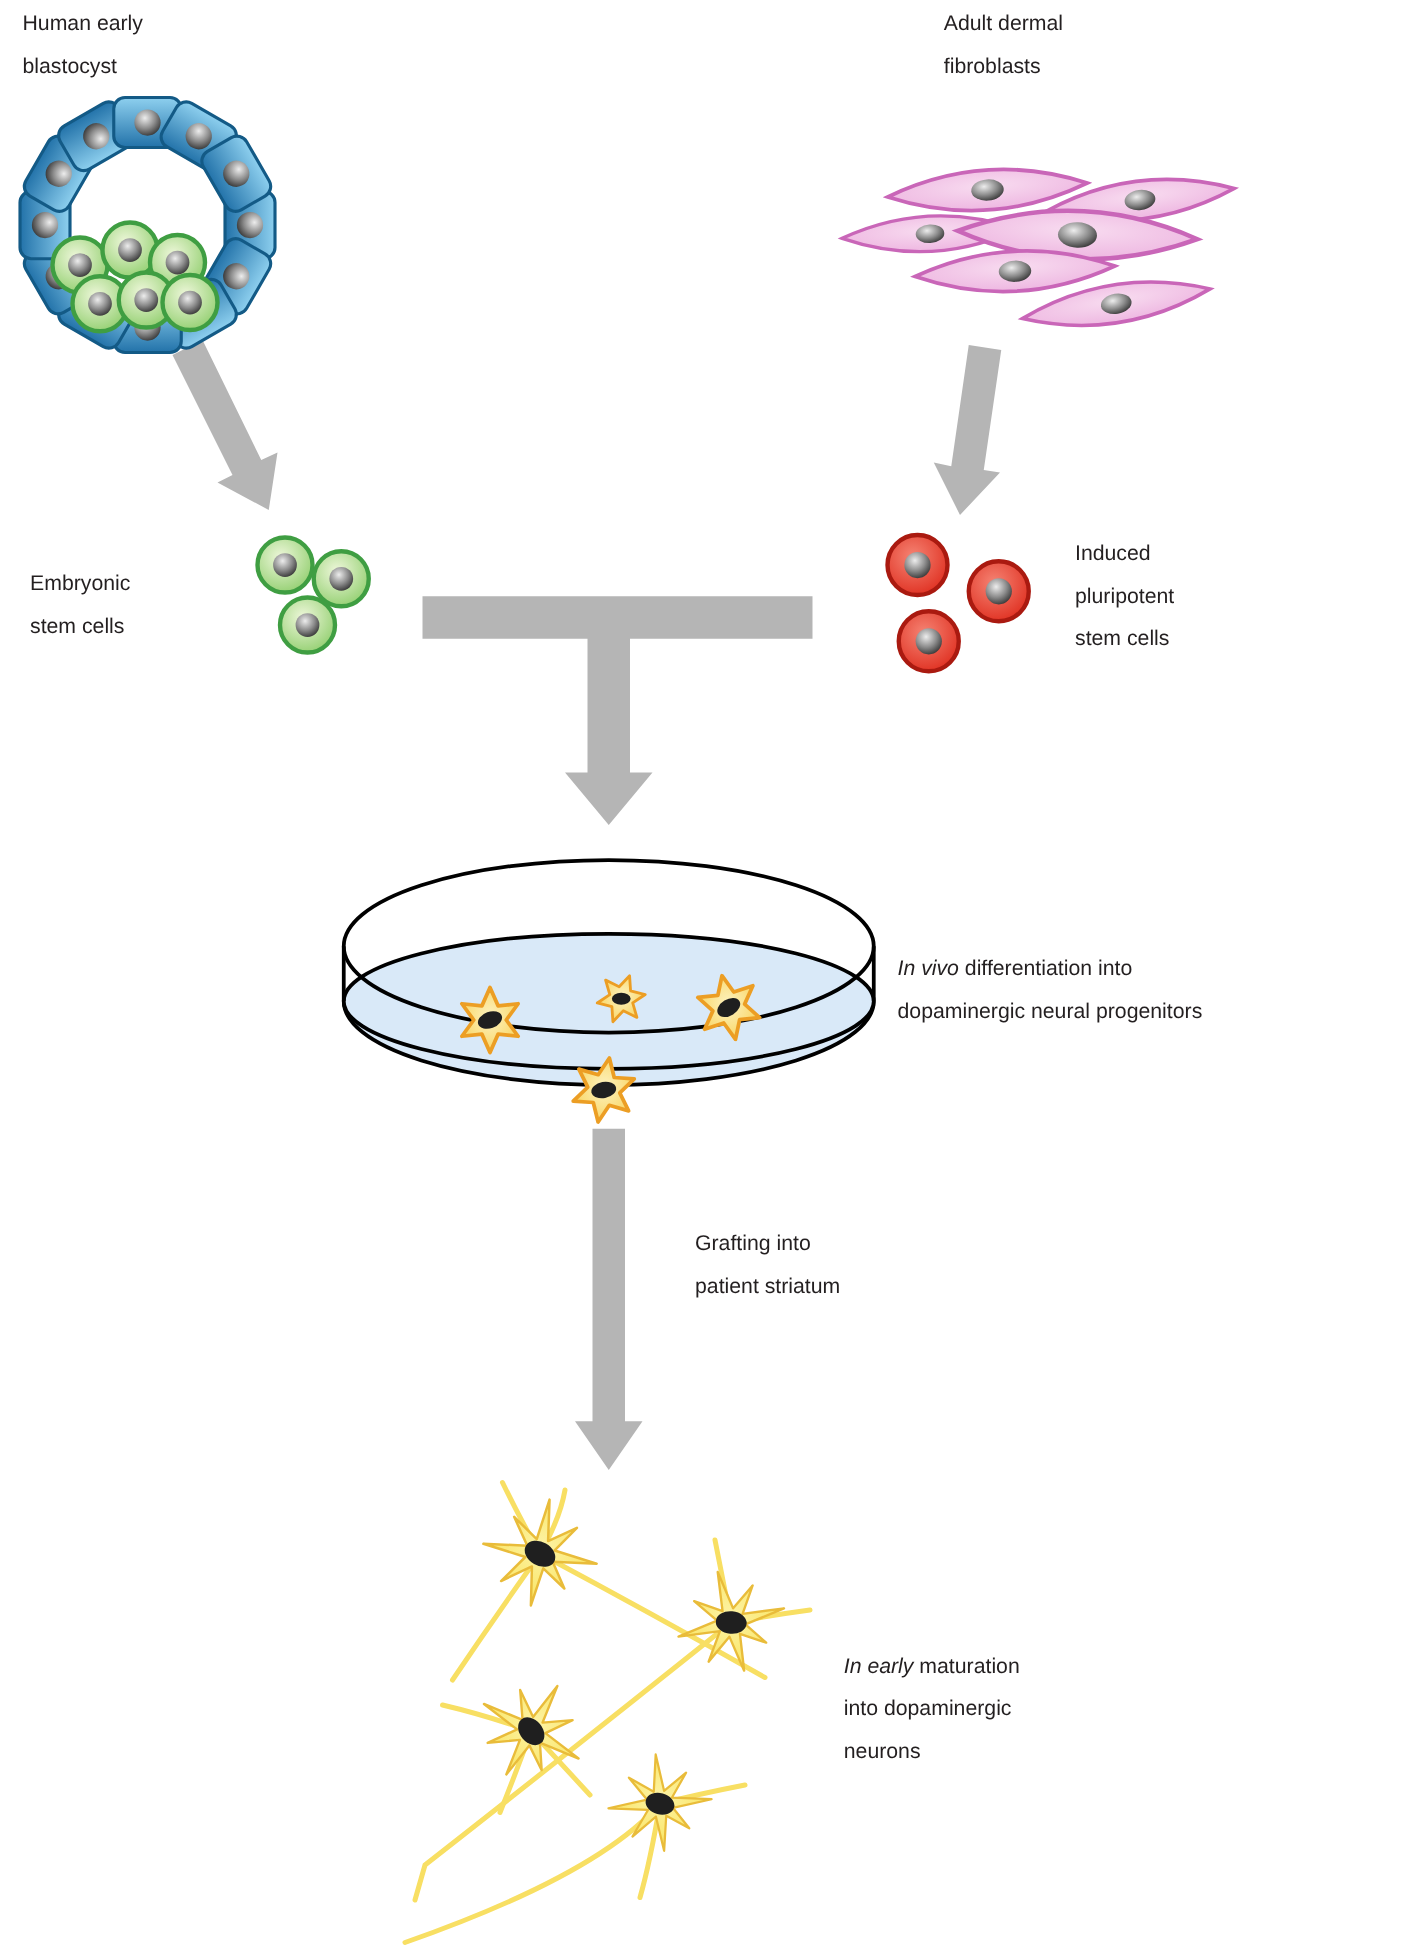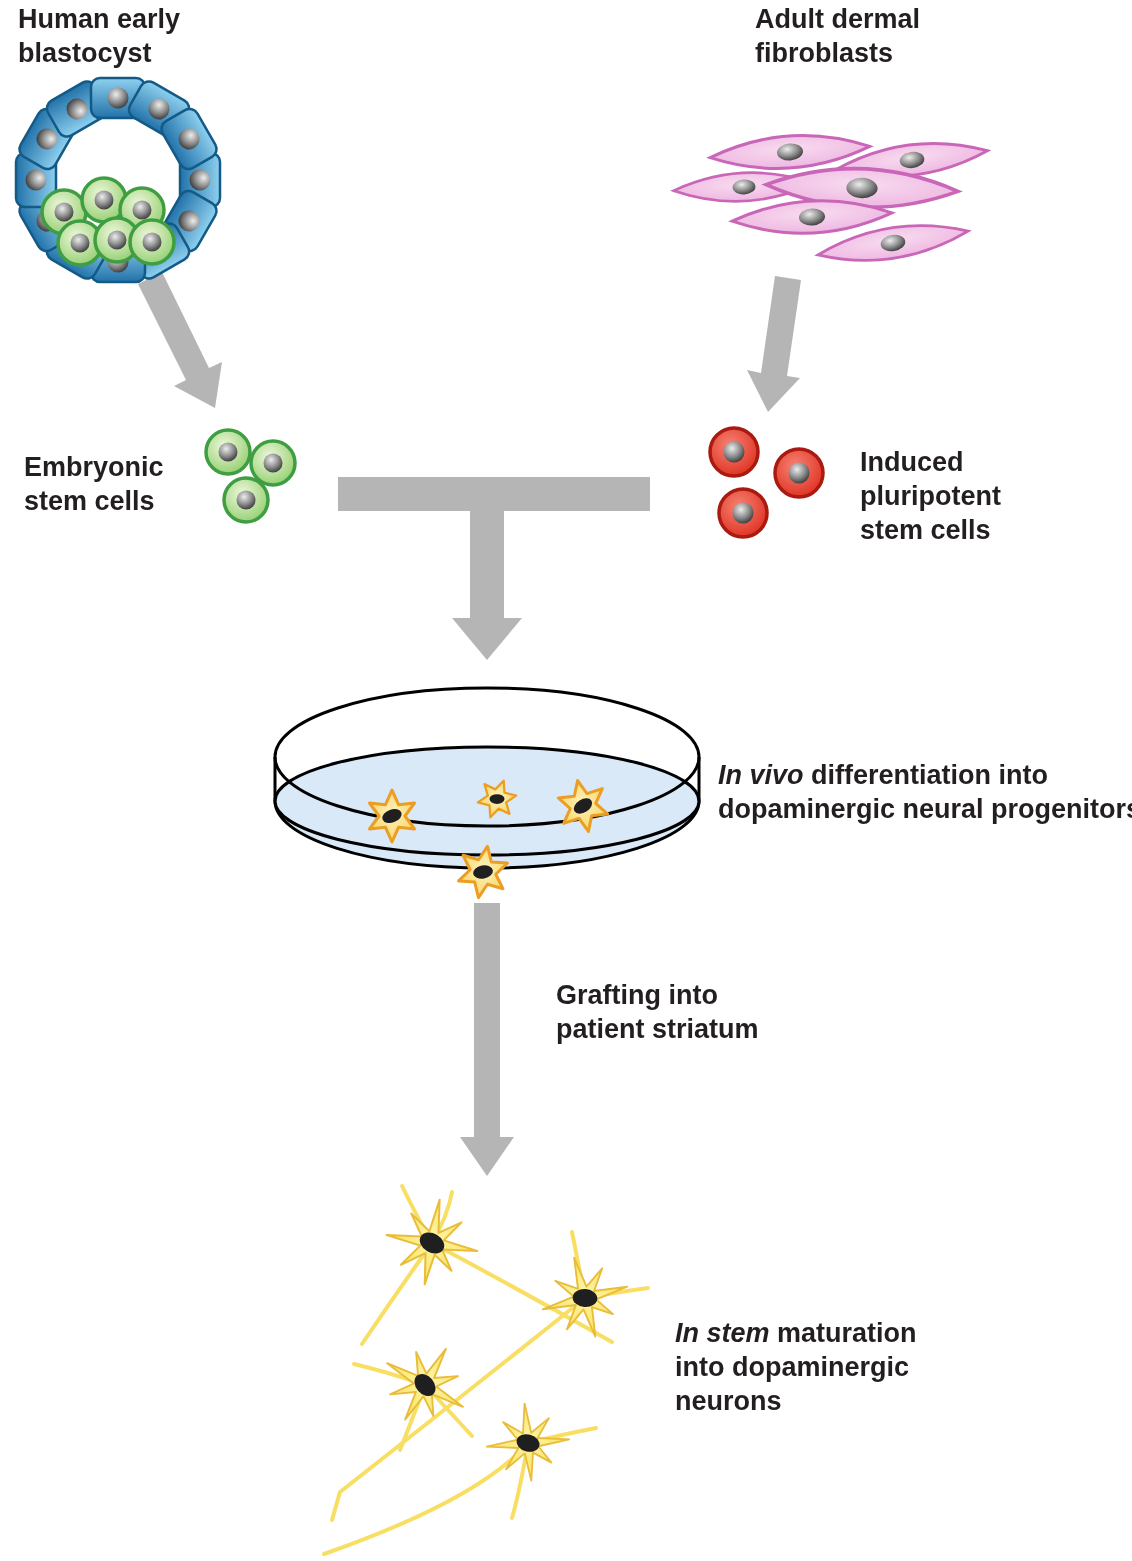--- a/index.html
+++ b/index.html
@@ -1,19 +1,19 @@
 <!DOCTYPE html>
 <html style="--text: #231f20; --background: #ffffff; --arrow: #b5b5b5; --blue-light: #8ed0ef; --blue-dark: #2272a9; --blue-stroke: #135a86; --nucleus-light: #ededed; --nucleus-mid: #8c8c8c; --nucleus-dark: #1f1f1f; --green-light: #eef7da; --green-mid: #7cc556; --green-stroke: #3f9e42; --red-light: #f58373; --red-mid: #de2b1c; --red-stroke: #aa1a10; --pink-light: #f8dcf0; --pink-mid: #ebaddd; --pink-stroke: #c966b8; --dish-liquid: #d9e9f8; --dish-stroke: #000000; --star-light: #fdf2c0; --star-mid: #f8cf4d; --star-stroke: #ec9e24; --neuron-light: #fdf3a6; --neuron-mid: #f8e049; --neuron-stroke: #e9bc3a; --neuron-process: #f8df63;"><head>
 <meta charset="utf-8">
 <style>
   *{margin:0;padding:0;box-sizing:border-box}
   html,body{background:#fff}
   body{width:1132px;height:1561px;position:relative;overflow:hidden;font-family:"Liberation Sans",sans-serif}
   #canvas{position:absolute;left:0;top:0;width:1132px;height:1561px}
-  .label{position:absolute;font-weight:bold;font-size:27px;line-height:34px;color:var(--text,#231f20);white-space:pre}
+  .label{position:absolute;font-weight:normal;font-size:17px;line-height:34px;color:var(--text,#231f20);white-space:pre}
   .label i{font-style:italic}
 
   
   .arrow{fill:var(--arrow,#b5b5b5)}
   .blue-rect{stroke:var(--blue-stroke,#135a86);stroke-width:2.5}
   .green-c{stroke:var(--green-stroke,#3f9e42);stroke-width:3.5}
   .red-c{stroke:var(--red-stroke,#aa1a10);stroke-width:3.5}
   .pink-sp{stroke:var(--pink-stroke,#c966b8);stroke-width:3}
   .dish-line{fill:none;stroke:var(--dish-stroke,#000);stroke-width:3}
   .dish-liquid{fill:var(--dish-liquid,#d9e9f8)}
@@ -172,22 +172,22 @@
     <use href="#neuronBody" transform="translate(528,1443) rotate(-5) scale(0.9)"></use>
   </g>
 </svg>
 
 <div class="label" style="left:18px;top:2px">Human early
 blastocyst</div>
 <div class="label" style="left:755px;top:2px">Adult dermal
 fibroblasts</div>
 <div class="label" style="left:24px;top:450px">Embryonic
 stem cells</div>
-<div class="label" style="left:860px;top:445px">Induced
+<div class="label" style="left:860px;top:426px">Induced
 pluripotent
 stem cells</div>
 <div class="label" style="left:718px;top:758px"><i>In vivo</i><span> differentiation into
 dopaminergic neural progenitors</span></div>
 <div class="label" style="left:556px;top:978px">Grafting into
 patient striatum</div>
-<div class="label" style="left:675px;top:1316px"><i>In stem</i><span> maturation
+<div class="label" style="left:675px;top:1316px"><i>In early</i><span> maturation
 into dopaminergic
 neurons</span></div>
 
 </body></html>

